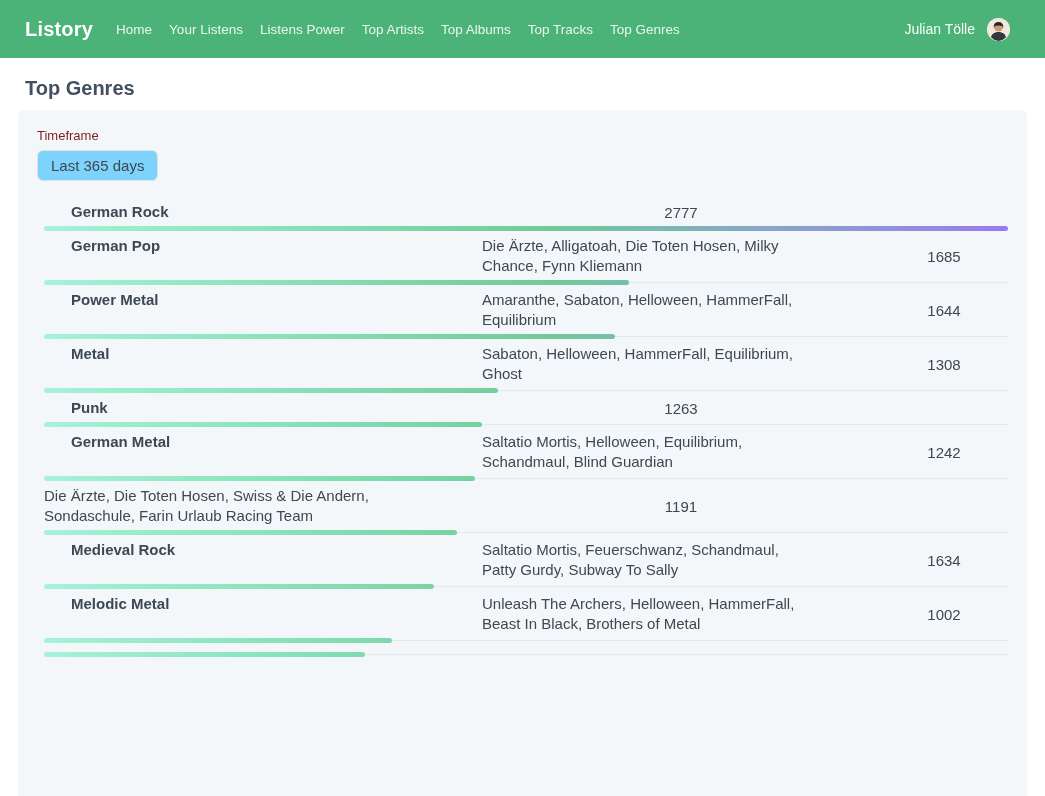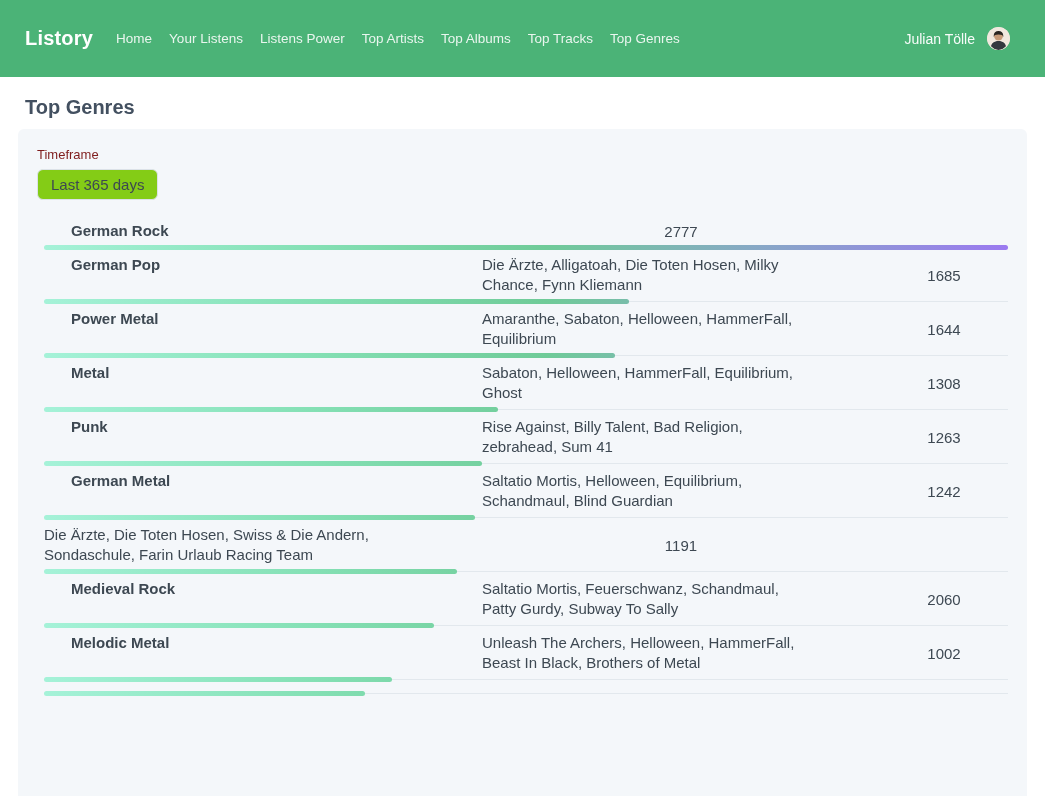--- a/index.html
+++ b/index.html
@@ -11,21 +11,21 @@
   }
   :root {
     --green: #4BB377;
     --card-bg: #F4F7FA;
     --text: #3D4852;
     --track: #E2E8ED;
     --bar-gradient: linear-gradient(90deg,#A5F2D8,#9B7AF0);
   }
   
   .navbar {
-    height: 77px; background: var(--green);
+    height: 58px; background: var(--green);
     display: flex; align-items: center;
     padding: 0 25px;
   }
   .brand {
     font-size: 20px; font-weight: 700; color: #ffffff;
     margin-right: 23px; letter-spacing: .2px; cursor: pointer;
     text-decoration: none;
   }
   .nav-links { display: flex; align-items: center; gap: 17px; }
   .nav-link {
@@ -46,21 +46,21 @@
     color: #435060; line-height: 24px;
   }
   .card {
     margin: 0 18px; background: var(--card-bg);
     border-radius: 6px; padding: 18px 19px 40px;
     min-height: 720px;
   }
   .filter-label { font-size: 13px; color: #7f1d1d; line-height: 16px; }
   .filter-btn {
     display: inline-block; margin-top: 6px;
-    background: #84cc16; border: 1px solid #DCE2E8; border-radius: 6px;
+    background: #7dd3fc; border: 1px solid #DCE2E8; border-radius: 6px;
     padding: 6px 13px; font-size: 15px; color: var(--text);
     font-family: "Liberation Sans", sans-serif; cursor: pointer; line-height: 17px;
   }
   
   .rows { margin-left: 7px; margin-top: 16px; }
   .g-row { padding-top: 5px; }
   .row-grid {
     display: grid; grid-template-columns: 438px 1fr 128px;
     align-items: start;
   }
@@ -149,21 +149,20 @@
       <div class="genre-artists">Sabaton, Helloween, HammerFall, Equilibrium, Ghost</div>
       <div class="genre-count">1308</div>
     </div>
     <div class="bar-track">
       <div class="bar-fill" style="width: 47.1012%; background-size: 212.309% 100%;"></div>
     </div>
   </div>
         <div class="g-row">
     <div class="row-grid">
       <div class="genre-name">Punk</div>
-      <div class="genre-artists">Rise Against, Billy Talent, Bad Religion, zebrahead, Sum 41</div>
       <div class="genre-count">1263</div>
     </div>
     <div class="bar-track">
       <div class="bar-fill" style="width: 45.4807%; background-size: 219.873% 100%;"></div>
     </div>
   </div>
         <div class="g-row">
     <div class="row-grid">
       <div class="genre-name">German Metal</div>
       <div class="genre-artists">Saltatio Mortis, Helloween, Equilibrium, Schandmaul, Blind Guardian</div>
@@ -179,21 +178,21 @@
       <div class="genre-count">1191</div>
     </div>
     <div class="bar-track">
       <div class="bar-fill" style="width: 42.888%; background-size: 233.165% 100%;"></div>
     </div>
   </div>
         <div class="g-row">
     <div class="row-grid">
       <div class="genre-name">Medieval Rock</div>
       <div class="genre-artists">Saltatio Mortis, Feuerschwanz, Schandmaul, Patty Gurdy, Subway To Sally</div>
-      <div class="genre-count">2060</div>
+      <div class="genre-count">1634</div>
     </div>
     <div class="bar-track">
       <div class="bar-fill" style="width: 40.4393%; background-size: 247.284% 100%;"></div>
     </div>
   </div>
         <div class="g-row">
     <div class="row-grid">
       <div class="genre-name">Melodic Metal</div>
       <div class="genre-artists">Unleash The Archers, Helloween, HammerFall, Beast In Black, Brothers of Metal</div>
       <div class="genre-count">1002</div>

